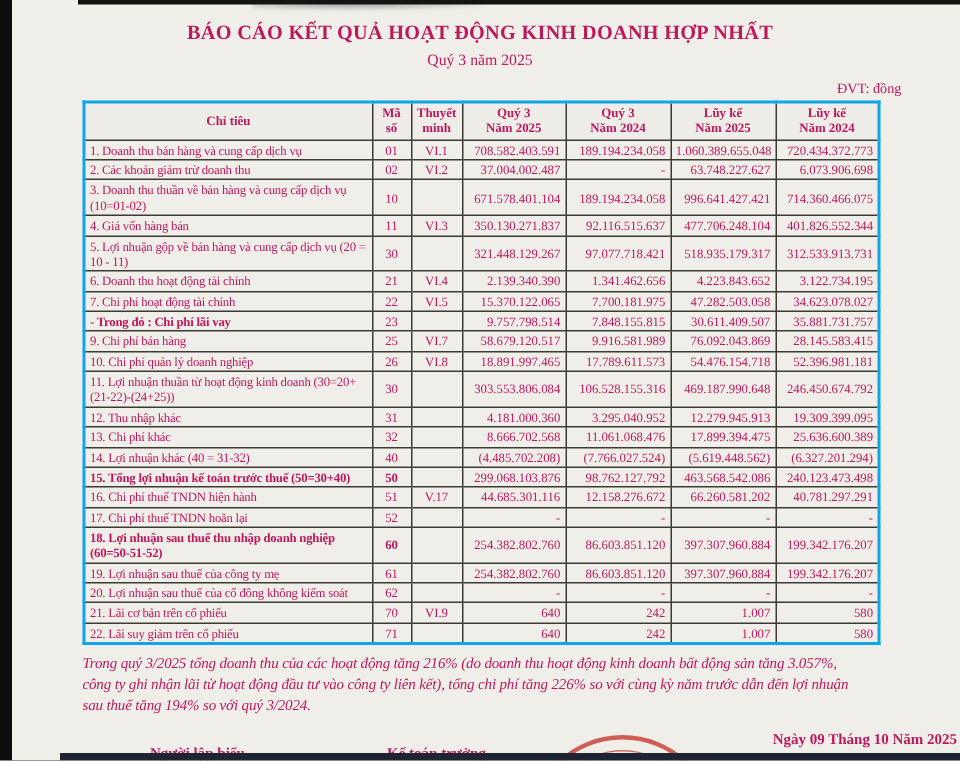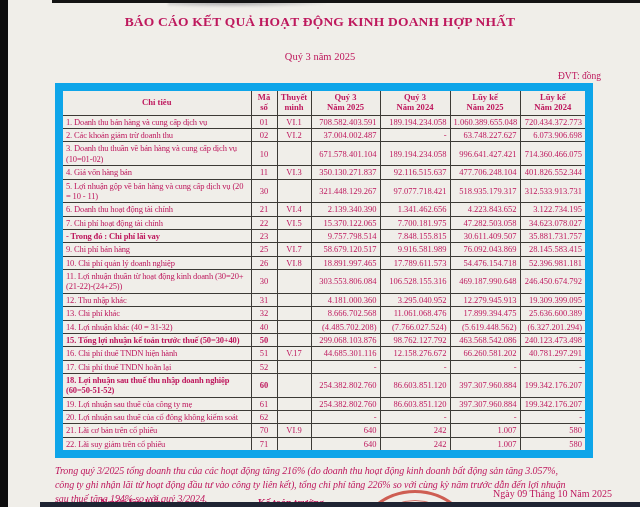--- a/index.html
+++ b/index.html
@@ -13,36 +13,36 @@
   
   .edge-left{position:absolute;left:0;top:0;width:8px;height:100%;background:#0d0d0d;z-index:8;}
   .edge-right{position:absolute;right:0;top:0;width:12px;height:100%;background:#101010;z-index:8;}
   .edge-top{position:absolute;left:52px;top:0;right:0;height:3px;background:#141414;z-index:8;}
   .edge-bottom{position:absolute;left:40px;right:0;bottom:0;height:5px;background:#1f2433;z-index:9;}
   .smudge{position:absolute;left:168px;top:0;width:158px;height:7px;z-index:7;
     background:radial-gradient(ellipse at 40% 40%, rgba(110,110,115,.55), rgba(150,150,155,.25) 55%, transparent 75%);
     filter:blur(1px);}
   .content{position:absolute;left:55px;top:8px;width:530px;}
   .title{font-weight:bold;font-size:13.5px;text-align:center;margin-top:6px;letter-spacing:.2px;}
-  .subtitle{font-size:10.5px;text-align:center;margin-top:21px;}
+  .subtitle{font-size:10.5px;text-align:center;margin-top:5px;}
   .unit{font-size:9.5px;text-align:right;margin:9px -16px 2px 0;}
   table.report{border-collapse:collapse;width:530px;table-layout:fixed;}
   table.report,table.report th,table.report td{border:1px solid #3c3a35;}
-  table.report{border:8px solid #0ea5e9;}
+  table.report{border:2px solid #0ea5e9;}
   th{font-size:8.6px;font-weight:bold;text-align:center;padding:2px 2px;line-height:1.15;vertical-align:middle;background:#efede8;}
   th .h2{display:block;}
   td{font-size:8.5px;padding:1px 3px;line-height:1.22;vertical-align:middle;}
   td.label{text-align:left;letter-spacing:-0.15px;}
   td.center{text-align:center;}
   td.num{text-align:right;white-space:nowrap;}
   tr.bold td.label,tr.bold td.center{font-weight:bold;}
   tr.italic td.label{font-weight:bold;}
   .note-line{font-size:10px;margin-top:3px;letter-spacing:-0.1px;}
   .note-para{font-size:10px;font-style:italic;margin-top:6px;width:522px;line-height:1.38;letter-spacing:-0.1px;}
-  .date-line{position:absolute;right:76px;top:488px;font-size:10px;font-weight:normal;z-index:4;}
+  .date-line{position:absolute;right:50px;top:488px;font-size:10px;font-weight:bold;z-index:4;}
   .sig{position:absolute;top:497px;font-size:10px;font-weight:bold;z-index:3;}
   .sig-left{left:100px;}
   .sig-mid{left:258px;}
   .stamp{position:absolute;left:352px;top:490px;width:126px;height:126px;border-radius:50%;
     border:3px solid rgba(197,57,45,.8);z-index:4;box-sizing:border-box;}
   .stamp-inner{position:absolute;left:362px;top:500px;width:106px;height:106px;border-radius:50%;
     border:1.5px solid rgba(197,57,45,.7);z-index:4;box-sizing:border-box;}
 </style>
 </head>
 <body>

